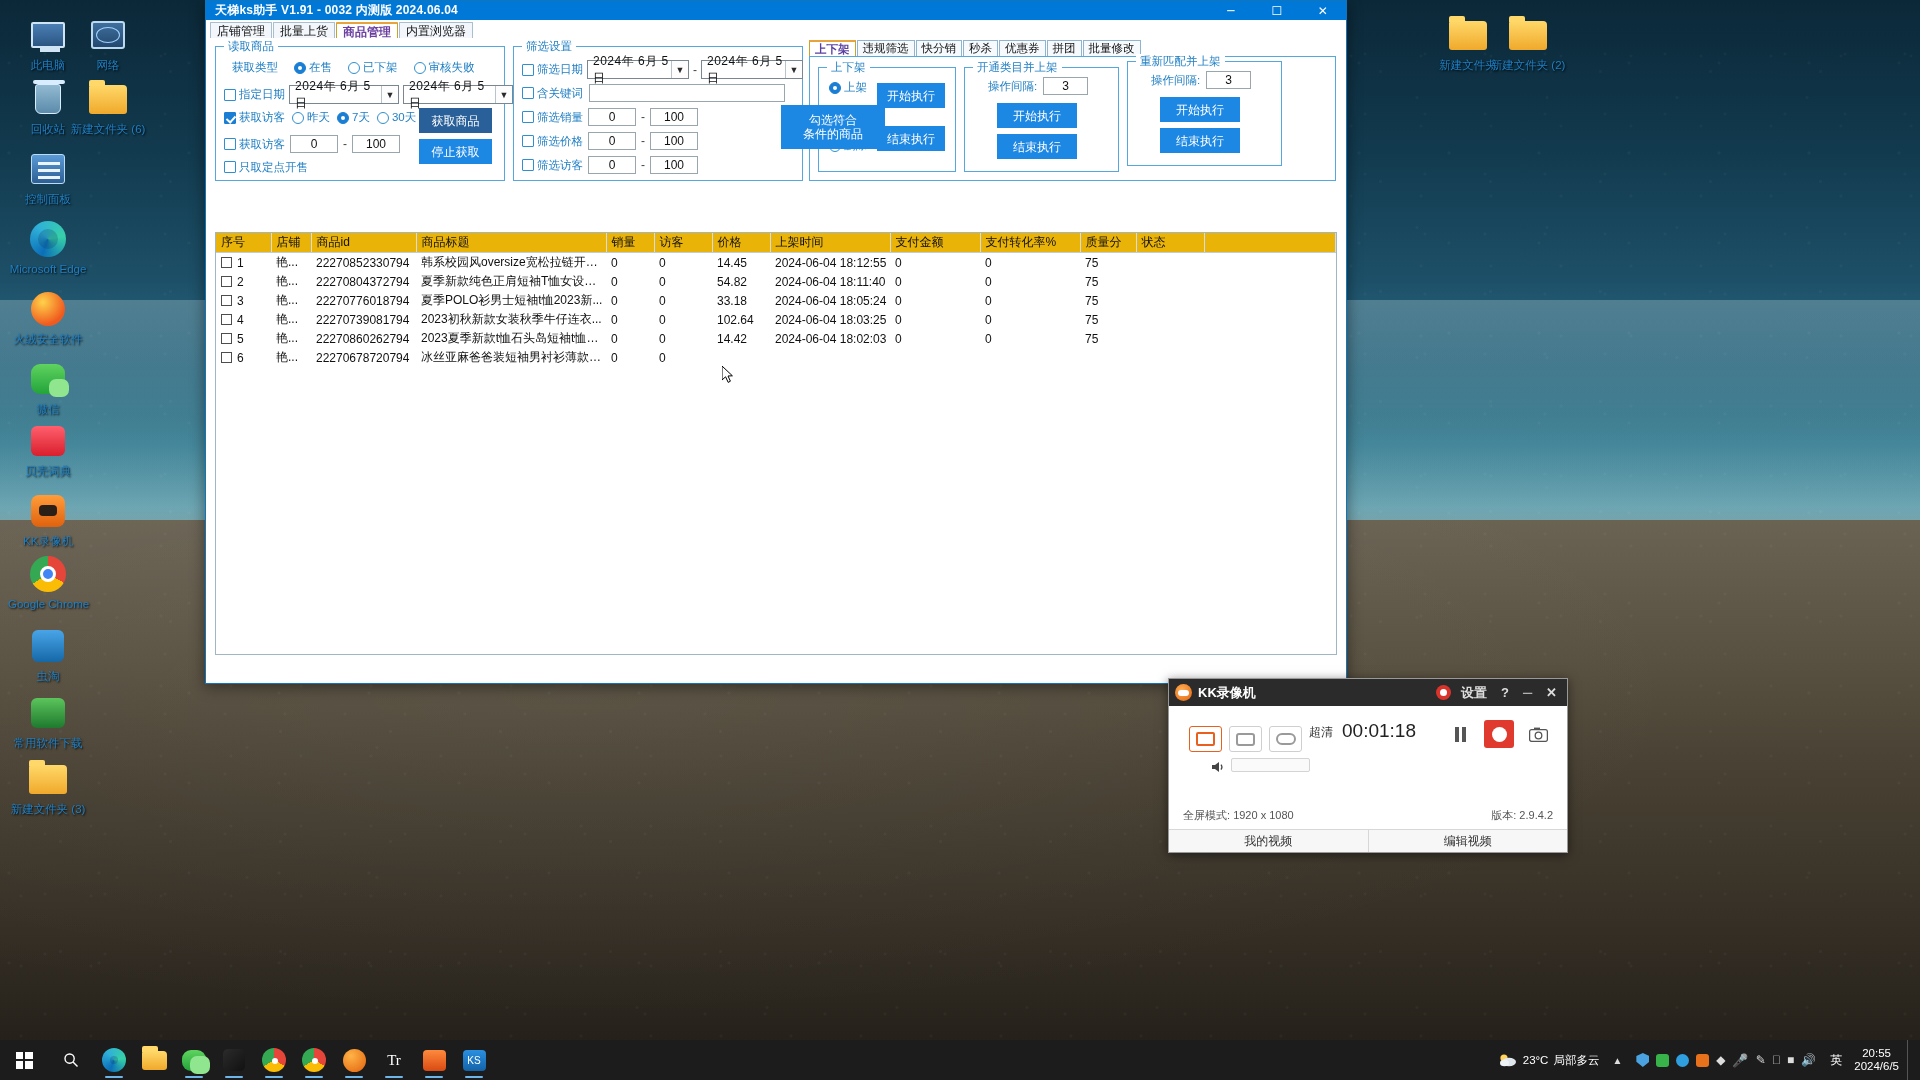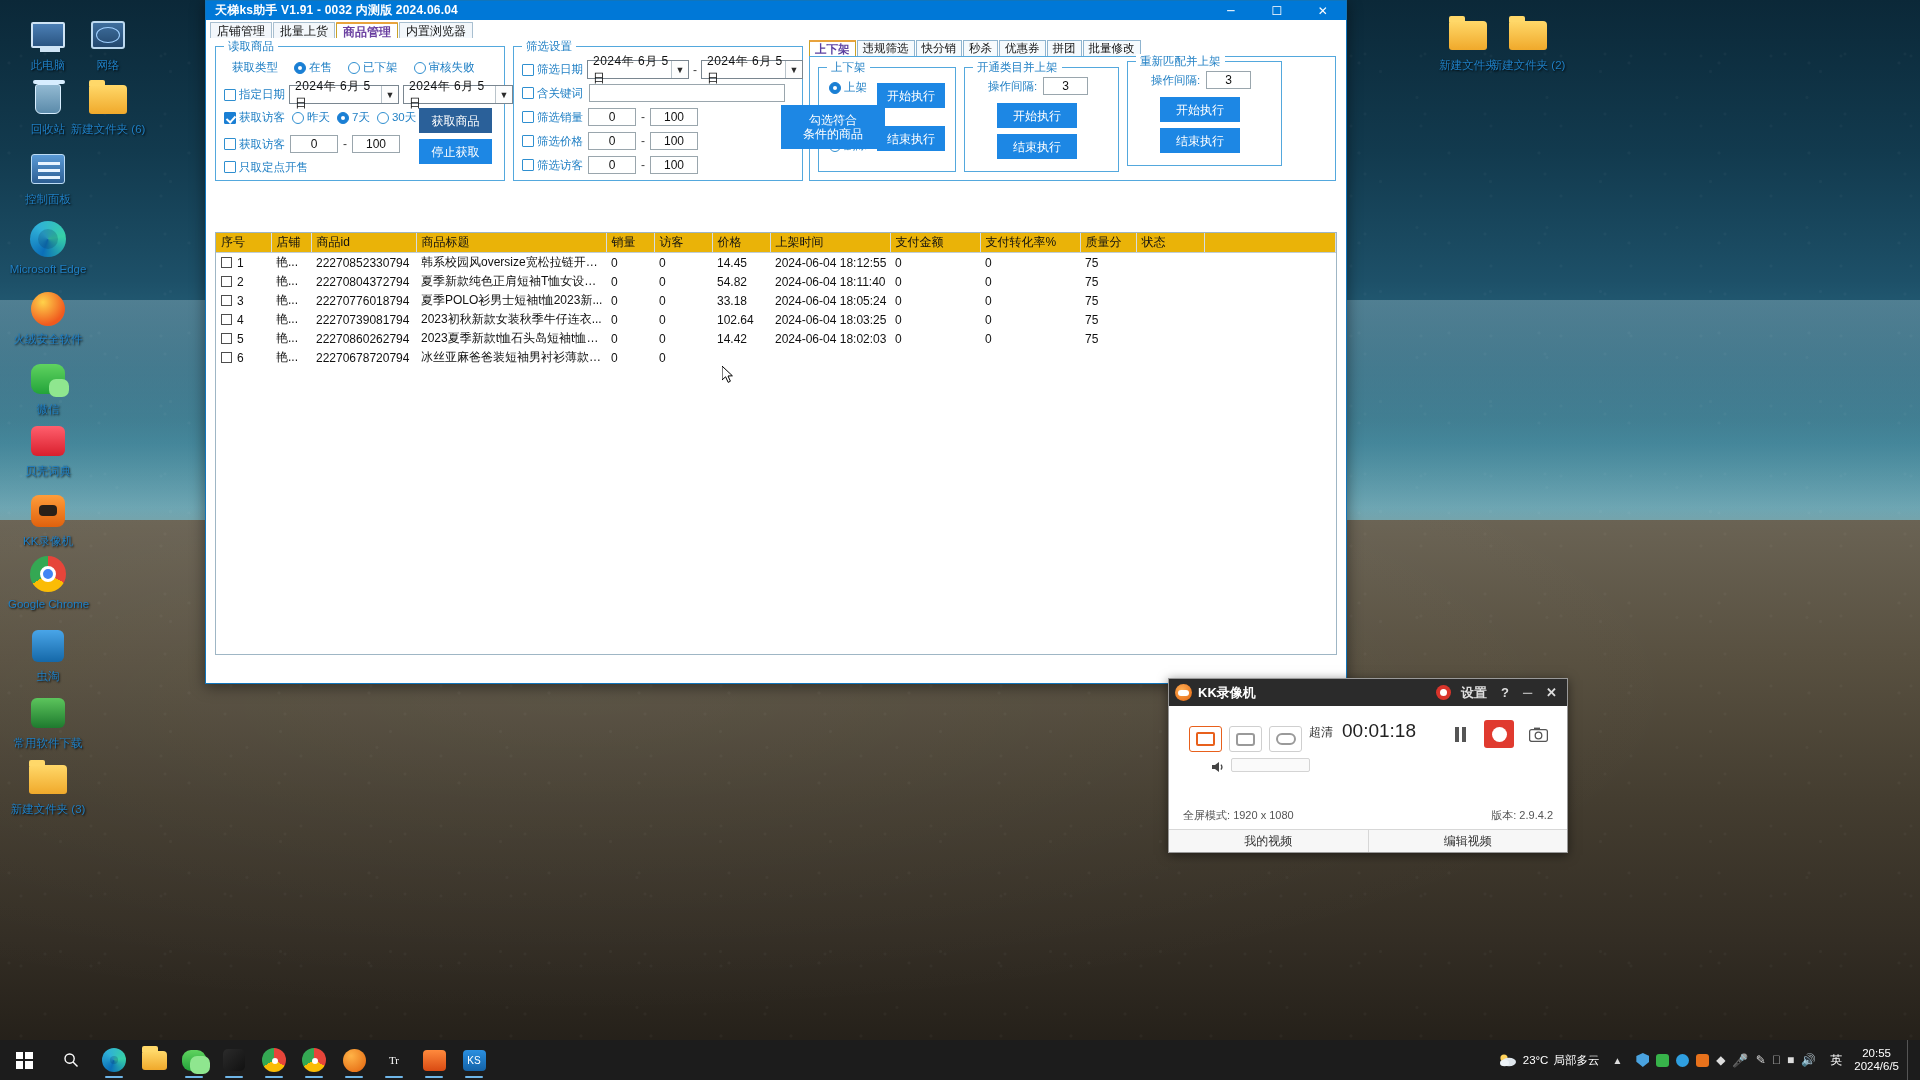--- a/index.html
+++ b/index.html
@@ -827,21 +827,21 @@
   <div class="tbicon run">
       <span class="ic-chrome" style="width:24px;height:24px;"></span>
     </div>
   <div class="tbicon run">
       <span class="ic-chrome" style="width:24px;height:24px;"></span>
     </div>
   <div class="tbicon run">
       <span style="width:23px;height:23px;border-radius:50%;background:radial-gradient(circle at 35% 30%,#ffb347,#e2620d);display:block;"></span>
     </div>
   <div class="tbicon run">
-      <span style="color:#fff;font-size:11px;font-family:'Liberation Serif',serif;">Tr</span>
+      <span style="color:#fff;font-size:15px;font-family:'Liberation Serif',serif;">Tr</span>
     </div>
   <div class="tbicon run">
       <span style="width:23px;height:21px;border-radius:4px;background:linear-gradient(180deg,#ff8a3d,#d94a12);display:block;"></span>
     </div>
   <div class="tbicon run">
       <span style="width:23px;height:21px;border-radius:4px;background:linear-gradient(180deg,#2a8fe0,#1463a8);color:#fff;font-size:10px;display:flex;align-items:center;justify-content:center;">KS</span>
     </div>
 
   <div class="tray">
     <div class="wx">

